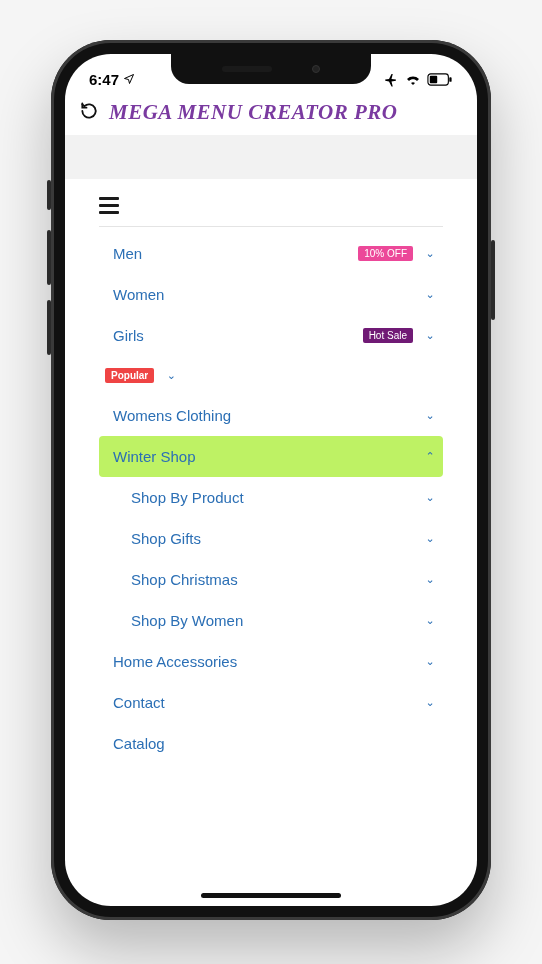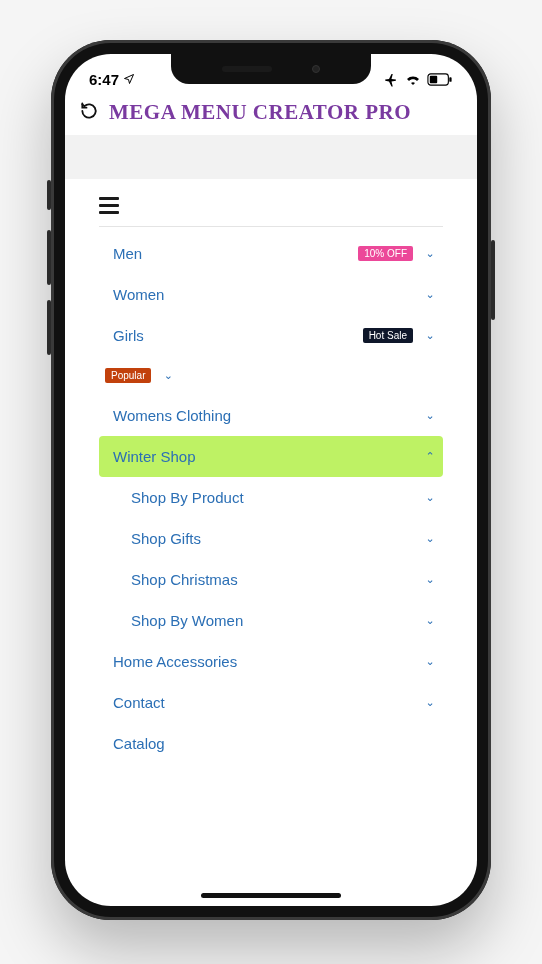--- a/index.html
+++ b/index.html
@@ -66,20 +66,21 @@
     align-items:center;
     gap:10px;
     padding: 6px 14px 10px;
   }
   .header-title {
     font-family: Georgia, "Times New Roman", serif;
     color: #7a3aa0;
     font-weight: 700;
     font-size: 21px;
     letter-spacing: .5px;
+    font-style: italic;
   }
   .grey-band {
     background:#f2f2f2;
     height: 44px;
   }
   .menu-card {
     margin: 0 18px;
     background:#fff;
     padding: 18px 16px 10px;
   }
@@ -99,22 +100,22 @@
   .chev { width:14px; text-align:center; color:#2b6fb5; font-size:11px;}
   .badge {
     font-size:10px;
     color:#fff;
     padding:2px 6px;
     border-radius:2px;
     margin-right:10px;
     font-weight:500;
   }
   .badge.blue { background:#ec4899; }
-  .badge.red { background:#0f172a;margin-left:9px; }
-  .badge.green { background:#c2410c; }
+  .badge.red { background:#701a75;margin-left:9px; }
+  .badge.green { background:#ef4444;font-weight:bold; }
   .hamburger { display:flex; flex-direction:column; gap:4px; width:20px; cursor:pointer;}
   .hamburger span { height:3px; background:#1a1a1a; border-radius:1px; }
   .home-indicator { position:absolute; bottom:8px; left:50%; transform:translateX(-50%); width:140px; height:5px; background:#111; border-radius:3px;}
   .reload-btn { cursor:pointer; }
 </style>
 </head>
 <body>
 
 <div class="phone-frame">
   <div class="phone-side-btn side-l1"></div>

